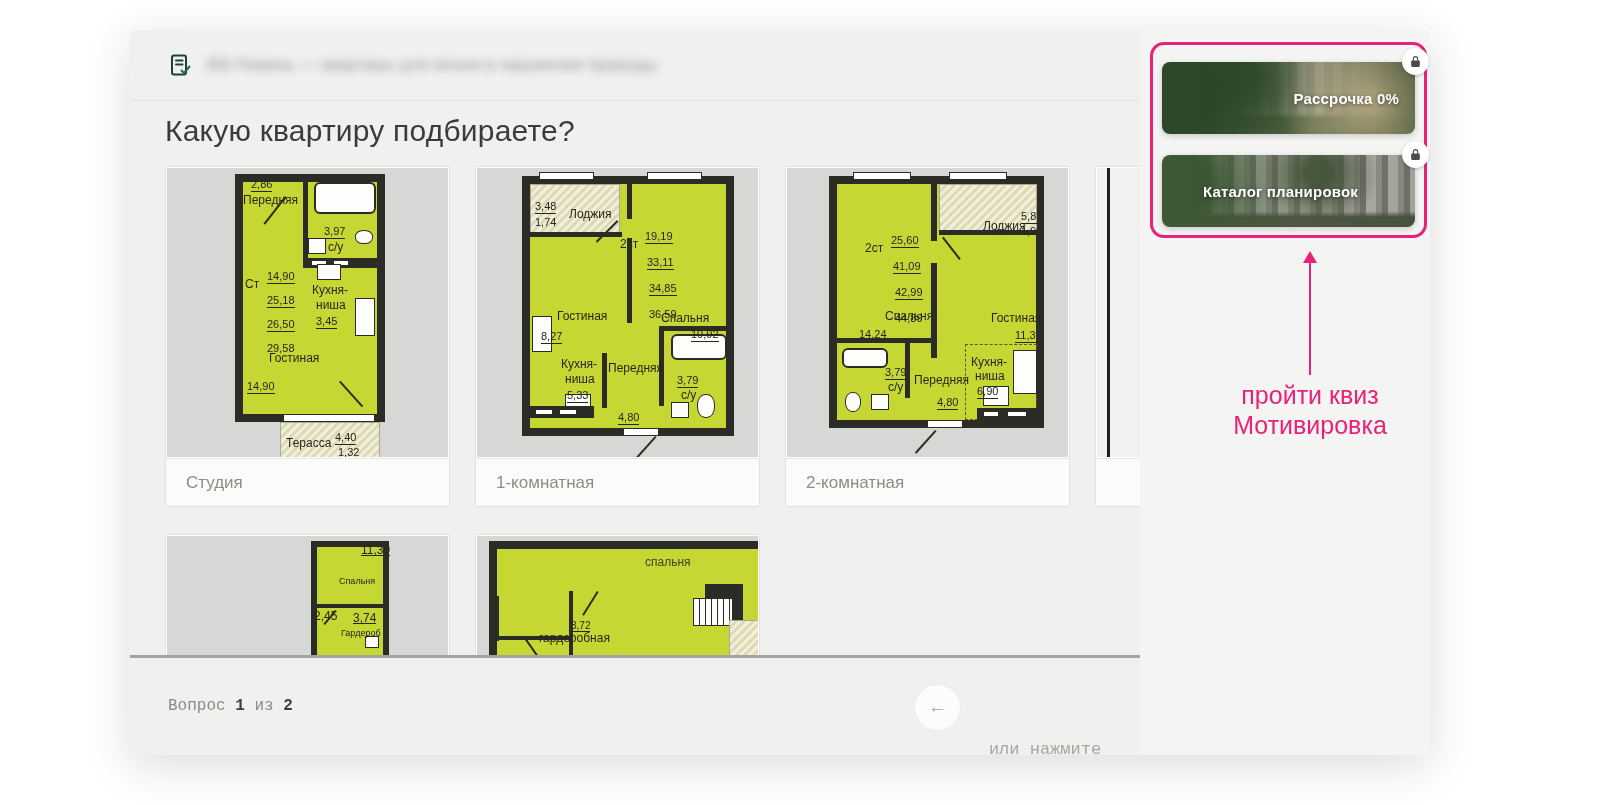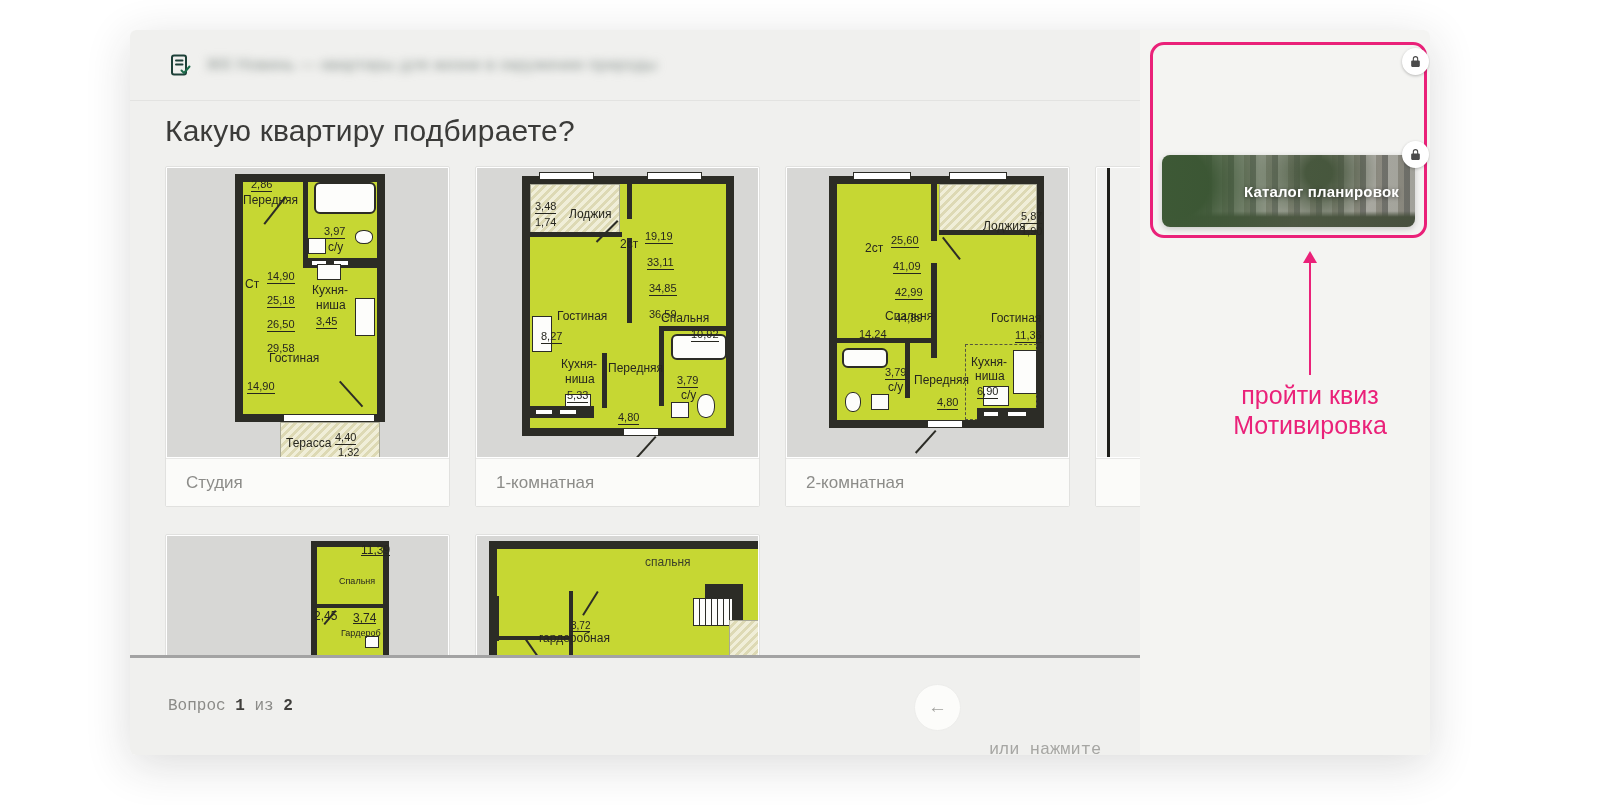--- a/index.html
+++ b/index.html
@@ -311,26 +311,30 @@
       <div class="enter-hint">
         <span>или нажмите</span>
         <b>Enter</b>
       </div>
     </div>
   </div>
 
   <div class="sidebar">
 
     <div class="hl-box">
+      <div class="offer-card photo1" style="top:17px;">
+        <div class="shade"></div>
+        <span class="offer-label">Рассрочка 0%</span>
+      </div>
       <div class="lock-badge" style="left:249px;top:3px;">
         <svg width="13" height="13" viewBox="0 0 24 24" fill="#4b4b4b">
             <path d="M12 2a5 5 0 0 0-5 5v3H6a2 2 0 0 0-2 2v8a2 2 0 0 0 2 2h12a2 2 0 0 0 2-2v-8a2 2 0 0 0-2-2h-1V7a5 5 0 0 0-5-5zm-3 8V7a3 3 0 1 1 6 0v3H9z"></path>
           </svg>
       </div>
-      <div class="offer-card photo2" style="top:110px;">
+      <div class="offer-card photo2" style="top:110px;justify-content:center;">
         <div class="shade"></div>
         <span class="offer-label">Каталог планировок</span>
       </div>
       <div class="lock-badge" style="left:249px;top:96px;">
         <svg width="13" height="13" viewBox="0 0 24 24" fill="#4b4b4b">
             <path d="M12 2a5 5 0 0 0-5 5v3H6a2 2 0 0 0-2 2v8a2 2 0 0 0 2 2h12a2 2 0 0 0 2-2v-8a2 2 0 0 0-2-2h-1V7a5 5 0 0 0-5-5zm-3 8V7a3 3 0 1 1 6 0v3H9z"></path>
           </svg>
       </div>
     </div>
 

